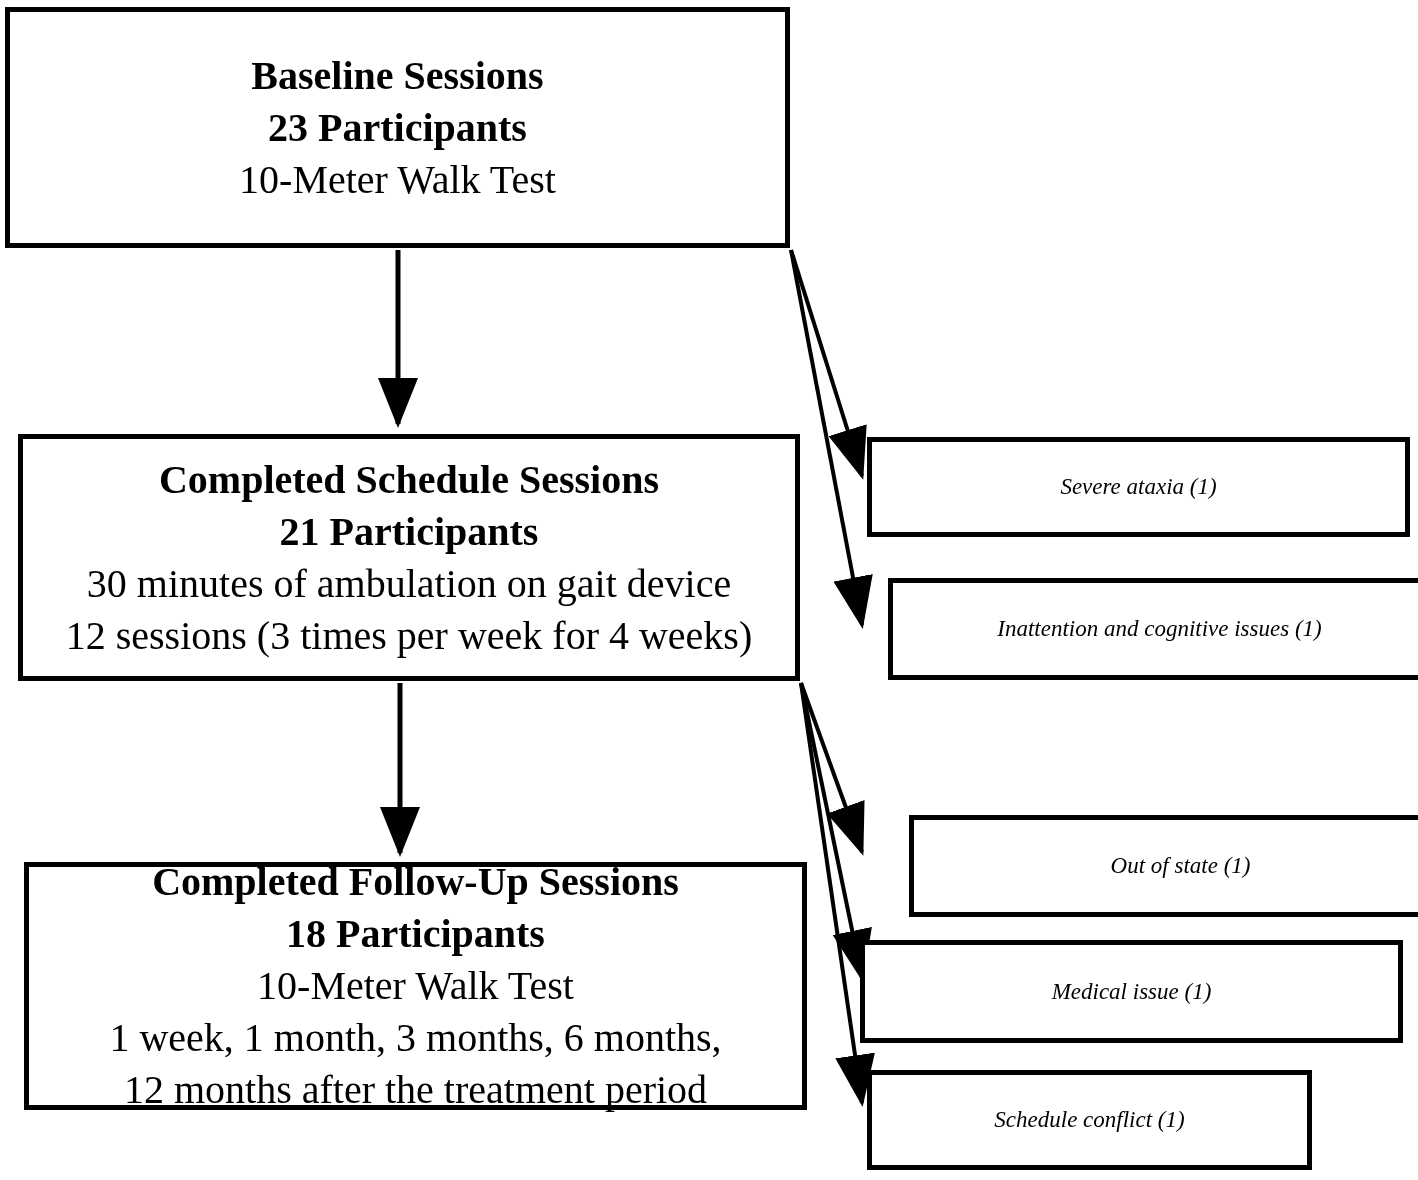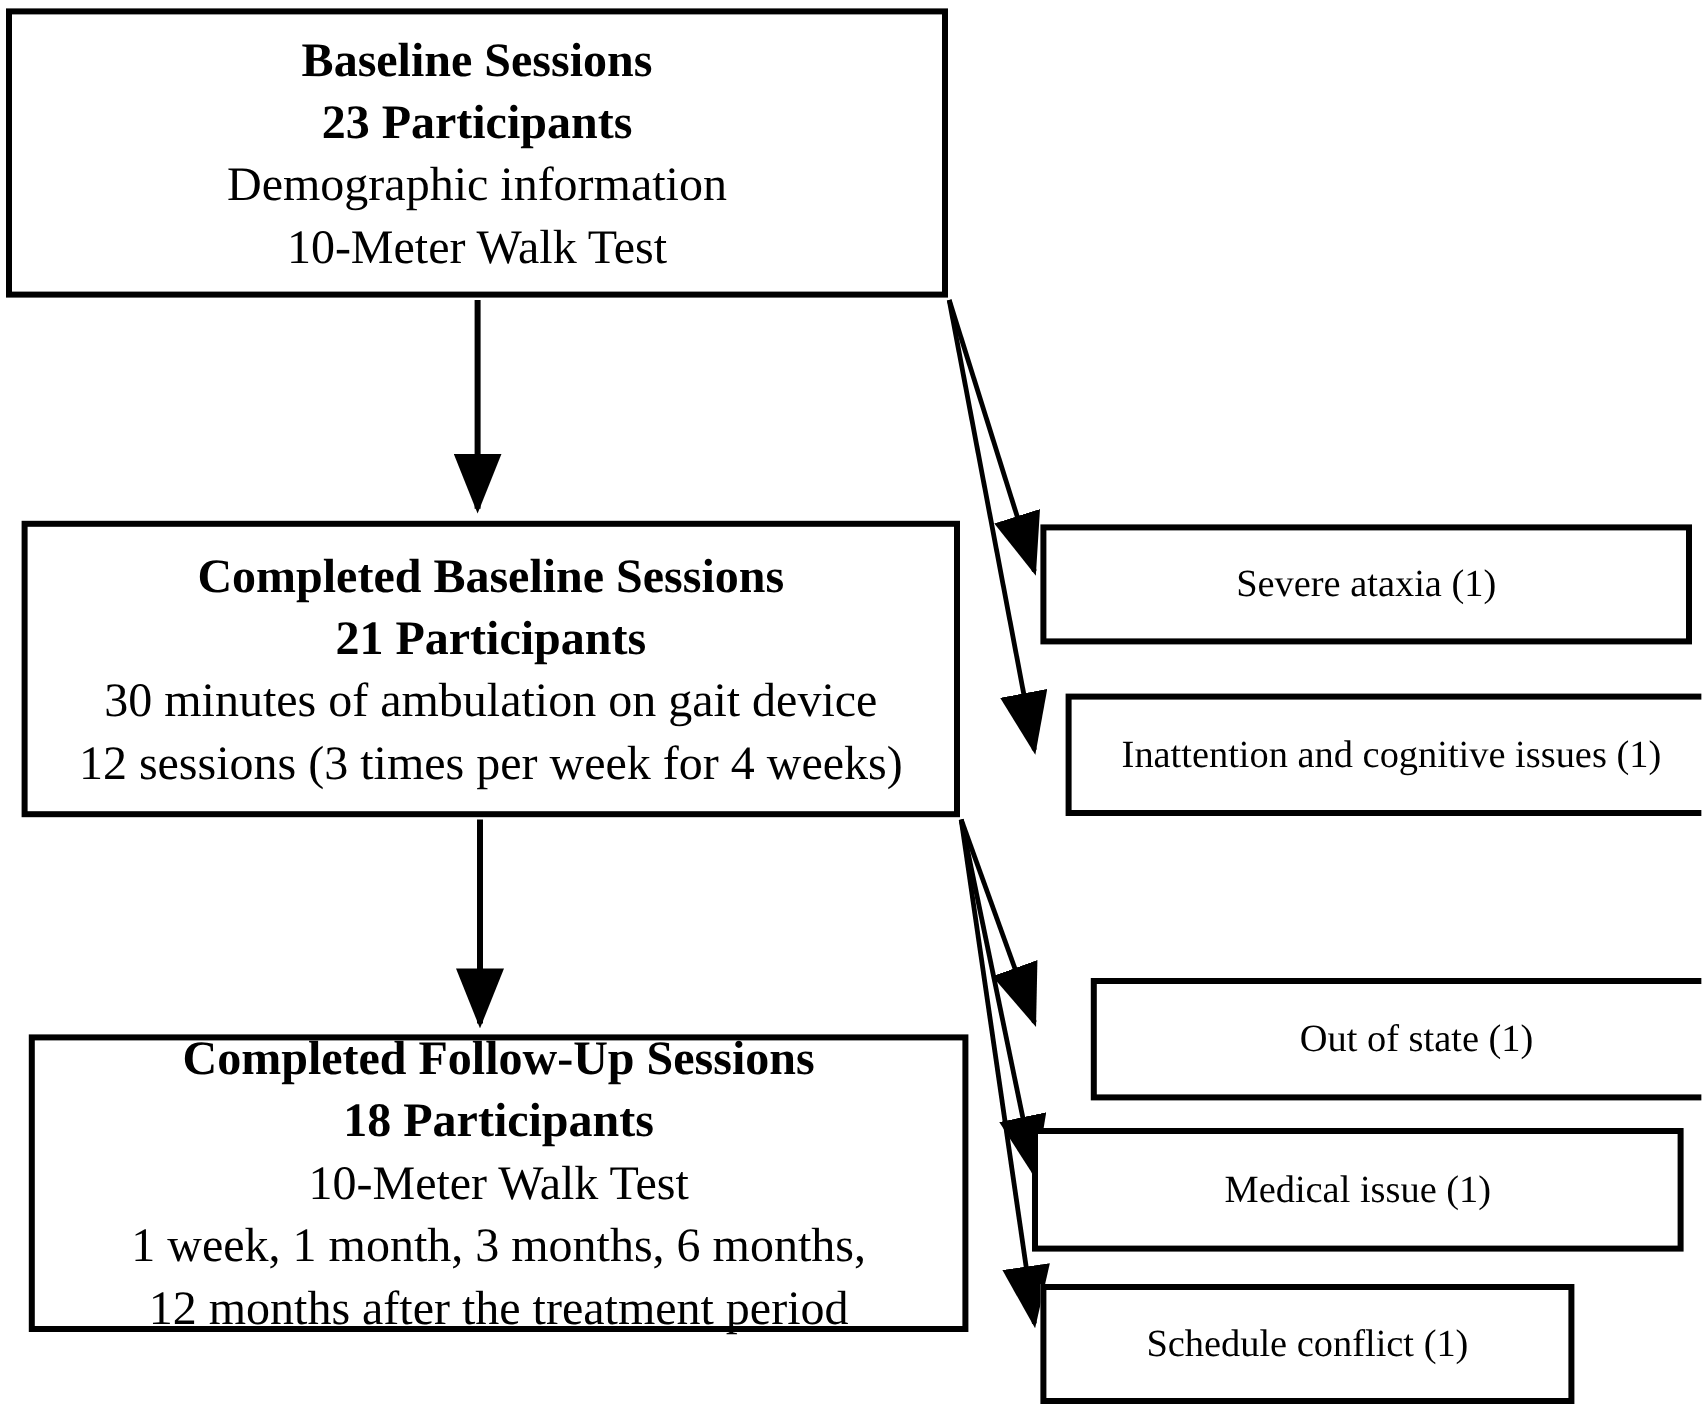--- a/index.html
+++ b/index.html
@@ -32,21 +32,22 @@
     white-space: nowrap;
     line-height: 1.30;
   }
   .main-node {
     font-size: 40px;
   }
   .main-node .line.head {
     font-weight: bold;
   }
   .excl-node {
-    font-size: 32px;
+    font-size: 23px;
+    font-style: italic;
   }
   
   #box-baseline   { left: 5px;   top: 7px;    width: 785px; height: 241px; }
   #box-treatment  { left: 18px;  top: 434px;  width: 782px; height: 247px; }
   #box-followup   { left: 24px;  top: 862px;  width: 783px; height: 248px; }
   
   #box-ataxia     { left: 867px; top: 437px;  width: 543px; height: 100px; }
   #box-inattention{ left: 867px; top: 578px;  width: 543px; height: 102px; margin-left: 21px; }
   #box-outofstate { left: 909px; top: 815px;  width: 543px; height: 102px; }
   #box-medical    { left: 860px; top: 940px;  width: 543px; height: 103px; }
@@ -84,26 +85,25 @@
     <line x1="791" y1="250" x2="862" y2="625" stroke="#000000" stroke-width="4" marker-end="url(#arrowhead-thin)"></line>
 
     <line x1="801" y1="683" x2="862" y2="852" stroke="#000000" stroke-width="4" marker-end="url(#arrowhead-thin)"></line>
     <line x1="801" y1="683" x2="862" y2="978" stroke="#000000" stroke-width="4" marker-end="url(#arrowhead-thin)"></line>
     <line x1="801" y1="683" x2="862" y2="1103" stroke="#000000" stroke-width="4" marker-end="url(#arrowhead-thin)"></line>
   </svg>
 
   <div class="node main-node" id="box-baseline">
     <span class="line head">Baseline Sessions</span>
     <span class="line head">23 Participants</span>
-    <span class="line">Demographic information</span>
     <span class="line">10-Meter Walk Test</span>
   </div>
 
   <div class="node main-node" id="box-treatment">
-    <span class="line head">Completed Baseline Sessions</span>
+    <span class="line head">Completed Schedule Sessions</span>
     <span class="line head">21 Participants</span>
     <span class="line">30 minutes of ambulation on gait device</span>
     <span class="line">12 sessions (3 times per week for 4 weeks)</span>
   </div>
 
   <div class="node main-node" id="box-followup">
     <span class="line head">Completed Follow-Up Sessions</span>
     <span class="line head">18 Participants</span>
     <span class="line">10-Meter Walk Test</span>
     <span class="line">1 week, 1 month, 3 months, 6 months,</span>

